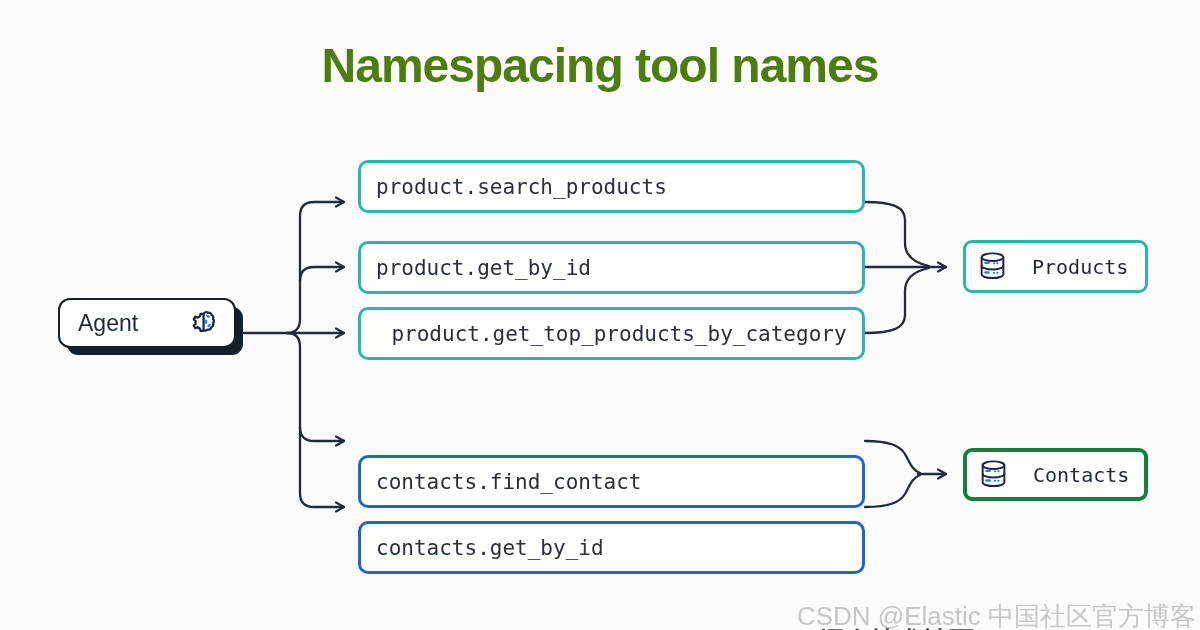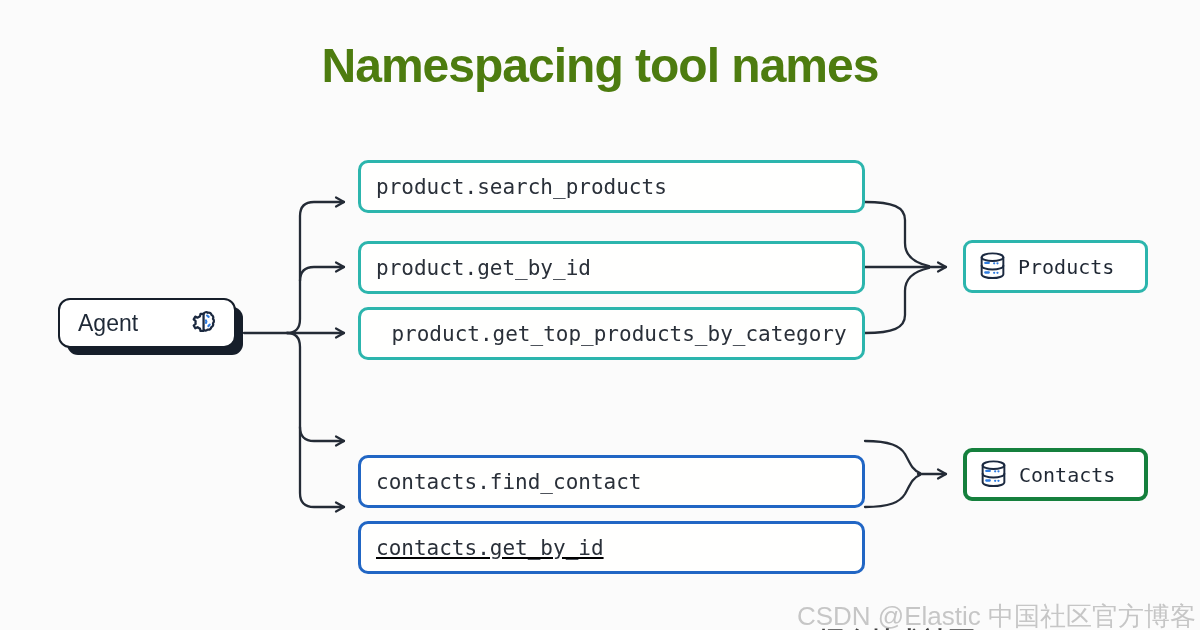--- a/index.html
+++ b/index.html
@@ -38,31 +38,31 @@
   
   .tool-box{
     position:absolute;left:358px;width:507px;height:53px;
     background:#fffffe;
     border-radius:10px;
     display:flex;align-items:center;
     padding-left:15px;box-sizing:border-box;
   }
   .tool-box.teal{border:3px solid #2cb5ad;}
   .tool-box.blue{border:3px solid #2166c4;margin-top:40px;}
-  .t1{top:160px;} .t2{top:241px;text-align:center;} .t3{top:307px;justify-content:center;} .t4{top:415px;} .t5{top:481px;text-decoration:underline;}
+  .t1{top:160px;} .t2{top:241px;text-align:center;} .t3{top:307px;justify-content:center;} .t4{top:415px;} .t5{top:481px;}
   .tool-label{
     font-family:"DejaVu Sans Mono", monospace;
     font-size:21px;color:#2a3039;white-space:nowrap;
   }
 
   
   .db-box{
     position:absolute;left:963px;width:185px;height:53px;
     background:#ffffff;border-radius:9px;
-    display:flex;align-items:center;gap:10px;
+    display:flex;align-items:center;gap:24px;
     padding-left:11px;box-sizing:border-box;
   }
   .db-box.teal{border:3px solid #2cb5ad;top:240px;}
   .db-box.blue{border:4px solid #15803d;top:448px;}
   .db-icon svg{display:block;}
   .db-label{
     font-family:"DejaVu Sans Mono", monospace;
     font-size:20px;color:#1f2733;white-space:nowrap;
   }
 

